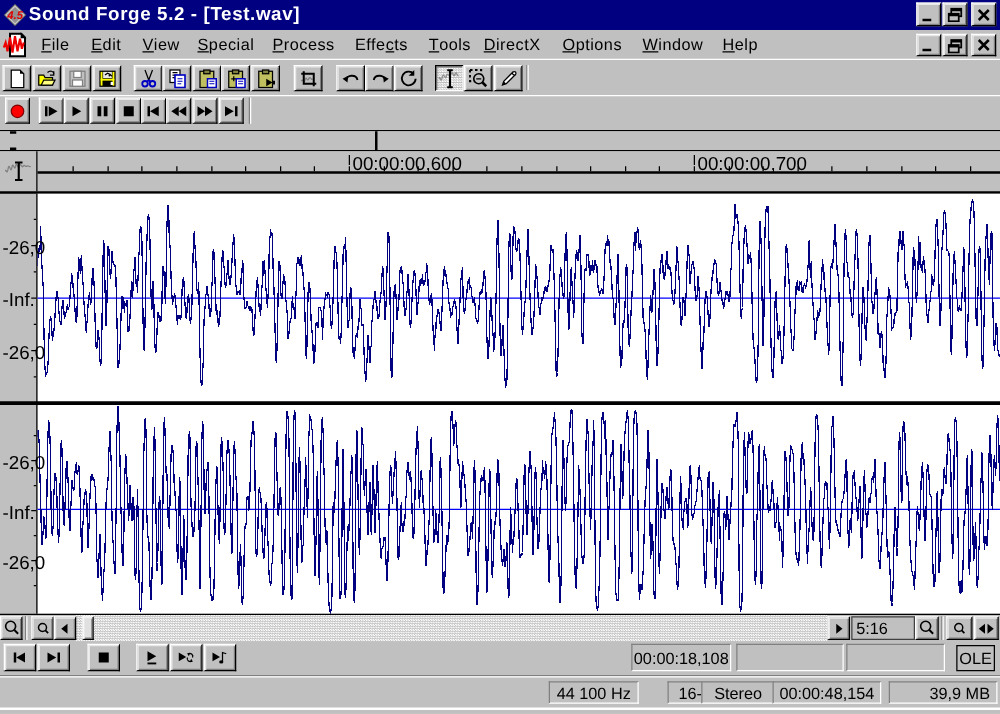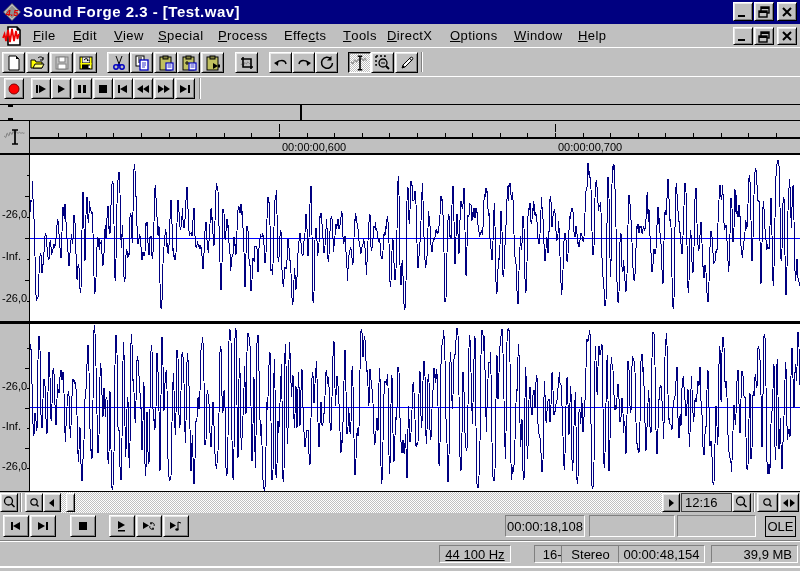--- a/index.html
+++ b/index.html
@@ -1,32 +1,32 @@
 <!DOCTYPE html>
 <html><head><meta charset="utf-8"><style>
 *{margin:0;padding:0;box-sizing:border-box;}
 body{width:800px;height:571px;position:relative;overflow:hidden;background:#c0c0c0;font-family:"Liberation Sans",sans-serif;}
 .abs{position:absolute;}
 .btn{position:absolute;background:#c0c0c0;border-top:1px solid #fff;border-left:1px solid #fff;border-right:1px solid #000;border-bottom:1px solid #000;box-shadow:inset 1px 1px 0 #e8e8e8,inset -1px -1px 0 #808080;display:flex;align-items:center;justify-content:center;}
 .btnp{position:absolute;background-image:repeating-conic-gradient(#ffffff 0% 25%, #c0c0c0 25% 50%);background-size:2px 2px;border-top:1px solid #000;border-left:1px solid #000;border-right:1px solid #fff;border-bottom:1px solid #fff;box-shadow:inset 1px 1px 0 #808080;display:flex;align-items:center;justify-content:center;}
 .sunk{position:absolute;border-top:1px solid #808080;border-left:1px solid #808080;border-right:1px solid #fff;border-bottom:1px solid #fff;background:#c0c0c0;font-size:13px;color:#000;display:flex;align-items:center;justify-content:center;}
 .menuitem{position:absolute;top:0;height:100%;display:flex;align-items:center;font-size:13px;color:#000;letter-spacing:0.4px;}
-.lbl{position:absolute;font-size:11px;color:#000;margin-top:18px;}
+.lbl{position:absolute;font-size:15px;color:#000;}
 .tick{position:absolute;background:#000;}
 </style></head><body>
 
 <div class="abs" style="left:0;top:0;width:800px;height:24px;background:#000080;"></div>
 <div class="abs" style="left:3px;top:3px;width:18px;height:18px;font-style:italic;">
 <svg width="18" height="18">
       <path d="M9 0L18 9 9 18 0 9z" fill="#606060"></path>
       <path d="M9 1L17 9 9 17 1 9z" fill="#c8c8c8"></path>
       <path d="M9 2.5L15.5 9 9 15.5 2.5 9z" fill="#909090"></path>
       <text x="2.8" y="12.5" font-size="9" font-weight="bold" fill="#e00000" font-family="Liberation Sans">4.5</text>
     </svg></div>
-<div class="abs" style="left:23px;top:3px;font-size:15px;font-weight:bold;color:#fff;letter-spacing:0.5px;">Sound Forge 2.3 - [Test.wav]</div>
+<div class="abs" style="left:23px;top:3px;font-size:15px;font-weight:bold;color:#fff;letter-spacing:0.5px;">Sound Forge 5.2 - [Test.wav]</div>
 <div class="btn" style="left:733px;top:2px;width:20px;height:19px;">
     <svg width="14" height="12">
       <rect x="2" y="9" width="7" height="2" fill="#000"></rect>
     </svg>
   </div>
 <div class="btn" style="left:754px;top:2px;width:20px;height:19px;">
     <svg width="14" height="13">
       <rect x="4" y="2" width="8" height="6" fill="none" stroke="#000" stroke-width="1.4"></rect>
       <rect x="4" y="2" width="8" height="2" fill="#000"></rect>
       <rect x="2" y="6" width="8" height="6" fill="#c0c0c0" stroke="#000" stroke-width="1.4"></rect>
@@ -350,21 +350,21 @@
     <svg width="14" height="14">
       <path d="M9 3v8l-5 -4.0z" fill="#000"></path>
     </svg>
   </div>
 <div class="btn" style="left:66px;top:493px;width:9px;height:19px;background:#e0e0e0;"></div>
 <div class="btn" style="left:662px;top:493px;width:18px;height:19px;">
     <svg width="14" height="14">
       <path d="M5 3v8l5 -4.0z" fill="#000"></path>
     </svg>
   </div>
-<div class="abs" style="left:681px;top:493px;width:51px;height:19px;background:#c0c0c0;border:1px solid #404040;font-size:13px;color:#000;padding-left:3px;line-height:17px;">12:16</div>
+<div class="abs" style="left:681px;top:493px;width:51px;height:19px;background:#c0c0c0;border:1px solid #404040;font-size:13px;color:#000;padding-left:3px;line-height:17px;">5:16</div>
 <div class="btn" style="left:732px;top:493px;width:19px;height:19px;">
     <svg width="15" height="15">
       <circle cx="6.5" cy="6" r="4" fill="none" stroke="#000" stroke-width="1.3"></circle>
       <path d="M9.5 9l3 3" stroke="#000" stroke-width="1.6"></path>
     </svg>
   </div>
 <div class="abs" style="left:753px;top:493px;width:1px;height:19px;background:#808080;"></div>
 <div class="abs" style="left:754px;top:493px;width:1px;height:19px;background:#fff;"></div>
 <div class="btn" style="left:757px;top:493px;width:21px;height:19px;">
     <svg width="15" height="15">
@@ -413,20 +413,20 @@
     <svg width="16" height="16">
       <path d="M2 4v7l6 -3.5z" fill="#000"></path>
       <path d="M10 11V4l3 1" stroke="#000" fill="none"></path>
       <ellipse cx="9" cy="11.5" rx="1.7" ry="1.3" fill="#000"></ellipse>
     </svg>
   </div>
 <div class="sunk" style="left:505px;top:515px;width:80px;height:22px;">00:00:18,108</div>
 <div class="sunk" style="left:589px;top:515px;width:86px;height:22px;"></div>
 <div class="sunk" style="left:677px;top:515px;width:79px;height:22px;"></div>
 <div class="abs" style="left:765px;top:516px;width:31px;height:21px;border:1px solid #000;font-size:13px;display:flex;align-items:center;justify-content:center;">OLE</div>
-<div class="sunk" style="left:439px;top:545px;width:72px;height:18px;justify-content:center;text-decoration:underline;">44 100 Hz</div>
+<div class="sunk" style="left:439px;top:545px;width:72px;height:18px;justify-content:center;">44 100 Hz</div>
 <div class="sunk" style="left:514px;top:545px;width:50px;height:18px;justify-content:center;margin-left:20px;">16-bit</div>
 <div class="sunk" style="left:561px;top:545px;width:59px;height:18px;justify-content:center;">Stereo</div>
 <div class="sunk" style="left:618px;top:545px;width:87px;height:18px;justify-content:center;">00:00:48,154</div>
 <div class="sunk" style="left:711px;top:545px;width:87px;height:18px;justify-content:flex-end;padding-right:5px;">39,9 MB</div>
 <div class="abs" style="left:0;top:540px;width:800px;height:1px;background:#808080;"></div>
 <div class="abs" style="left:0;top:541px;width:800px;height:1px;background:#ffffff;"></div>
 <div class="abs" style="left:0;top:566px;width:800px;height:2px;background:#fff;"></div>
 <div class="abs" style="left:0;top:568px;width:800px;height:3px;background:#c0c0c0;"></div>
 </body></html>

